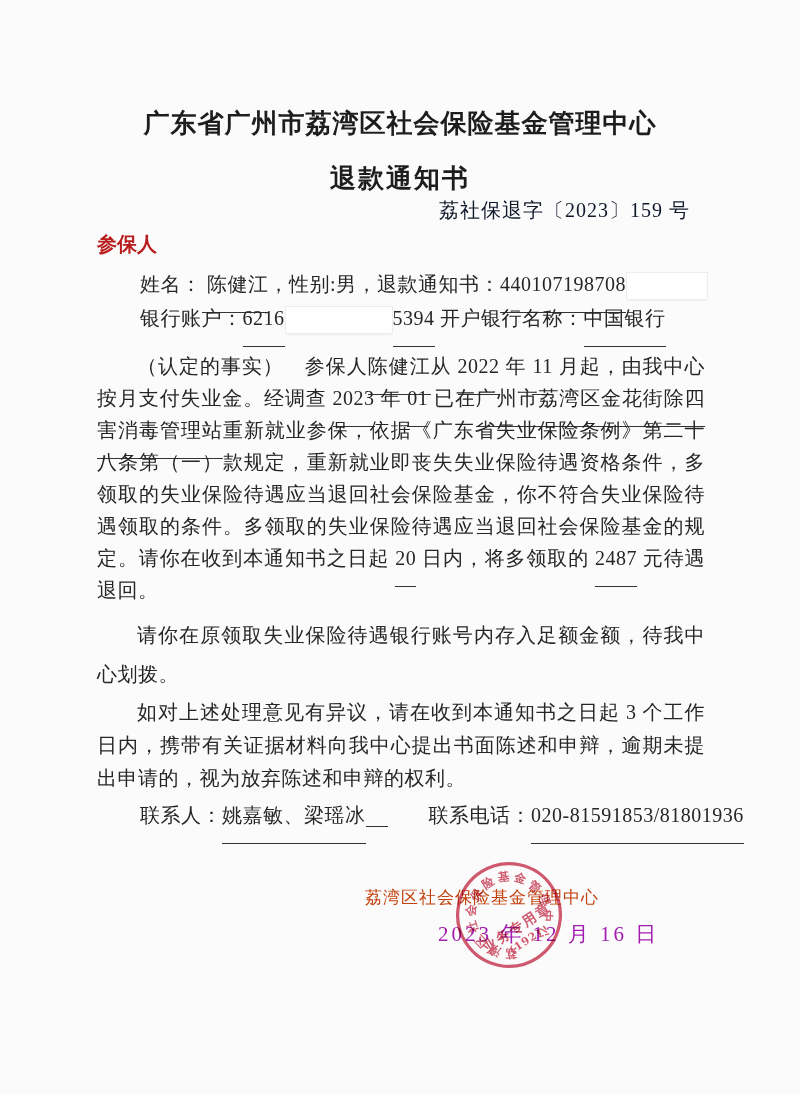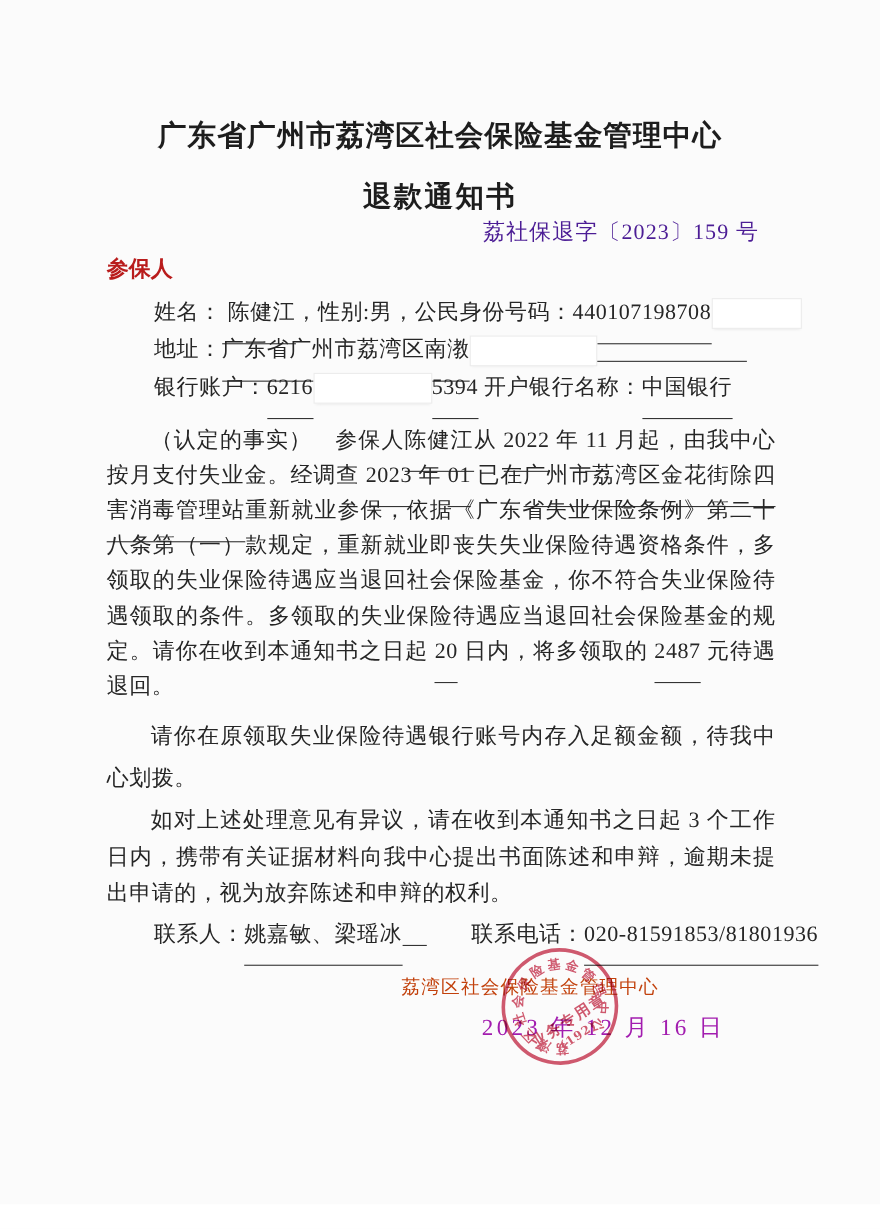--- a/index.html
+++ b/index.html
@@ -17,21 +17,21 @@
     font-family:"DejaVu Sans","Liberation Sans",sans-serif;
     font-weight:700;font-size:26px;letter-spacing:1px;color:#1d1d1d;
   }
   .title-line2{
     font-family:"DejaVu Sans","Liberation Sans",sans-serif;
     font-weight:700;font-size:26px;letter-spacing:2px;color:#1d1d1d;
     margin-top:20px;
   }
   .doc-number{
     position:absolute;top:197px;left:0;width:690px;
-    text-align:right;font-size:20px;color:#4c1d95;letter-spacing:1px;
+    text-align:right;font-size:20px;color:#0f172a;letter-spacing:1px;
   }
   
   .content{position:absolute;left:97px;top:231px;width:608px;font-size:20px;color:#262626;}
   .section-label{
     font-family:"DejaVu Sans","Liberation Sans",sans-serif;
     font-weight:700;font-size:20px;color:#b91c1c;height:36px;line-height:26px;
   }
   .info-row{margin-left:43px;line-height:34px;letter-spacing:0.5px;white-space:nowrap;}
   .para{margin:0;text-align:justify;letter-spacing:0.5px;}
   .para1{margin-top:15px;line-height:32px;text-indent:2em;}
@@ -70,22 +70,21 @@
   <div class="title-block">
     <div class="title-line1">广东省广州市荔湾区社会保险基金管理中心</div>
     <div class="title-line2">退款通知书</div>
   </div>
 
   <div class="doc-number">荔社保退字〔2023〕159 号</div>
 
   <div class="content">
     <div class="section-label">参保人</div>
 
-    <div class="info-row"><span class="">姓名：</span><span class="u">&nbsp;陈健江</span><span class="">，性别:男，公民身份号码：</span><span class="u">440107198708</span><span class="redact" style="width: 80px;"></span></div>
-    <div class="info-row"><span class="">地址：</span><span class="u">广东省广州市荔湾区南漖</span><span class="redact" style="width: 114px;"></span><span class="uline" style="width: 136px;"></span></div>
+    <div class="info-row"><span class="">姓名：</span><span class="u">&nbsp;陈健江</span><span class="">，性别:男，退款通知书：</span><span class="u">440107198708</span><span class="redact" style="width: 80px;"></span></div>
     <div class="info-row"><span class="">银行账户：</span><span class="u">6216</span><span class="redact" style="width: 106px;"></span><span class="u">5394</span><span class=""> 开户银行名称：</span><span class="u">中国银行</span></div>
 
     <p class="para para1"><span class="">（认定的事实）　参保人</span><span class="u">陈健江</span><span class="">从 </span><span class="u">2022</span><span class=""> 年 </span><span class="u">11</span><span class=""> 月起，由我中心按月支付失业金。经调查 </span><span class="u">2023</span><span class=""> 年 </span><span class="u">01</span><span class=""> 已在</span><span class="u">广州市荔湾区金花街除四害消毒管理站</span><span class="">重新就业参保，依据《广东省失业保险条例》第二十八条第（一）款规定，重新就业即丧失失业保险待遇资格条件，多领取的失业保险待遇应当退回社会保险基金，你不符合失业保险待遇领取的条件。多领取的失业保险待遇应当退回社会保险基金的规定。请你在收到本通知书之日起 </span><span class="u">20</span><span class=""> 日内，将多领取的 </span><span class="u">2487</span><span class=""> 元待遇退回。</span></p>
     <p class="para para2"><span class="">请你在原领取失业保险待遇银行账号内存入足额金额，待我中心划拨。</span></p>
     <p class="para para3"><span class="">如对上述处理意见有异议，请在收到本通知书之日起 3 个工作日内，携带有关证据材料向我中心提出书面陈述和申辩，逾期未提出申请的，视为放弃陈述和申辩的权利。</span></p>
 
     <div class="contacts">
       <div class="contact-row"><span class="">联系人：</span><span class="u">姚嘉敏、梁瑶冰</span><span class="uline" style="width: 22px;"></span><span class="">　　</span><span class="">联系电话：</span><span class="u">020-81591853/81801936</span></div>
     </div>
   </div>

